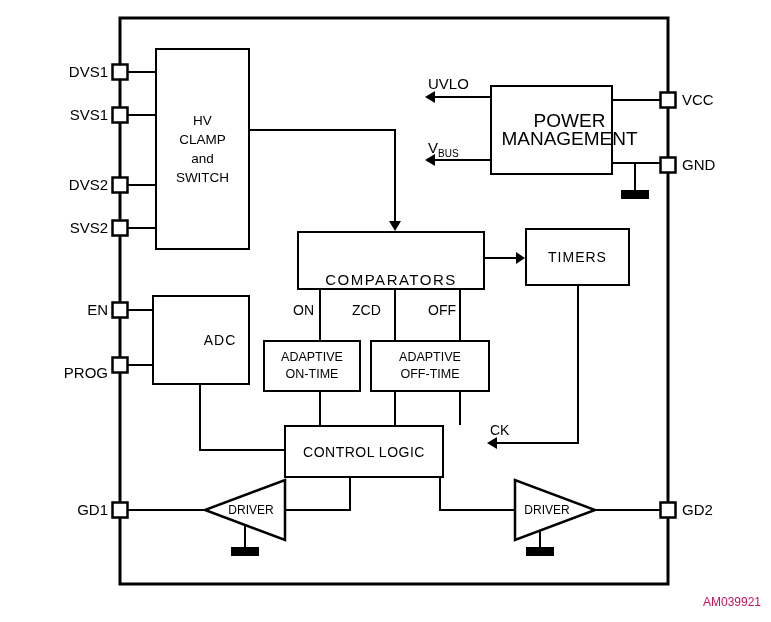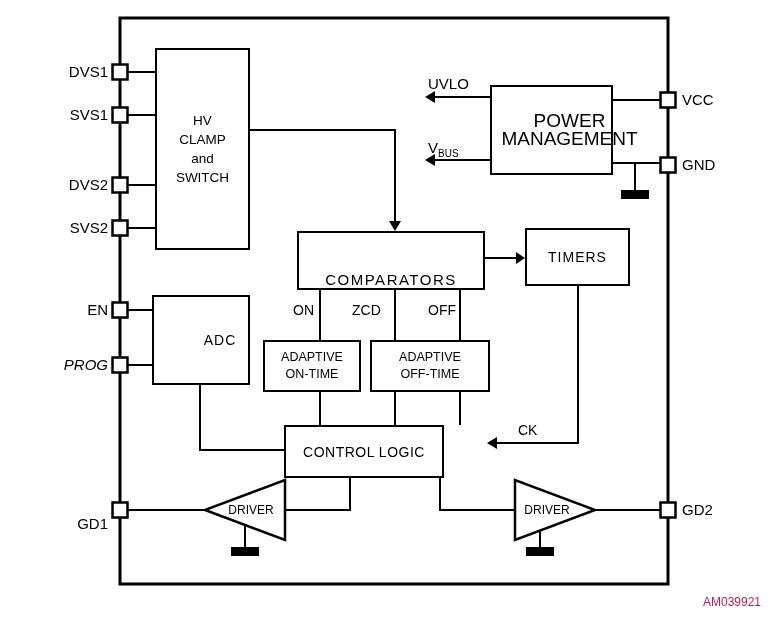--- a/index.html
+++ b/index.html
@@ -178,31 +178,31 @@
   </div>
 
   <div class="drv-label" style="left:216px;top:503px;width:70px;">DRIVER</div>
   <div class="drv-label" style="left:514px;top:503px;width:66px;">DRIVER</div>
 
   <div class="pin-label left" style="top:63px;">DVS1</div>
   <div class="pin-label left" style="top:106px;">SVS1</div>
   <div class="pin-label left" style="top:176px;">DVS2</div>
   <div class="pin-label left" style="top:219px;">SVS2</div>
   <div class="pin-label left" style="top:301px;">EN</div>
-  <div class="pin-label left" style="top:356px;font-style:italic;">PROG</div>
-  <div class="pin-label left" style="top:515px;">GD1</div>
+  <div class="pin-label left" style="top:364px;">PROG</div>
+  <div class="pin-label left" style="top:501px;">GD1</div>
 
   <div class="pin-label right" style="top:91px;">VCC</div>
   <div class="pin-label right" style="top:156px;">GND</div>
   <div class="pin-label right" style="top:501px;">GD2</div>
 
   <div class="sig" style="left:428px;top:76px;font-size:15px;">UVLO</div>
   <div class="sig" style="left:428px;top:140px;font-size:15px;">
     <span>V</span><sub>BUS</sub>
   </div>
   <div class="sig" style="left:293px;top:302px;">ON</div>
   <div class="sig" style="left:352px;top:302px;">ZCD</div>
   <div class="sig" style="left:428px;top:302px;">OFF</div>
-  <div class="sig" style="left:518px;top:422px;">CK</div>
+  <div class="sig" style="left:490px;top:422px;">CK</div>
 
   <div class="fig-code" style="left:703px;top:595px;">AM039921</div>
 
 </div>
 
 </body></html>

